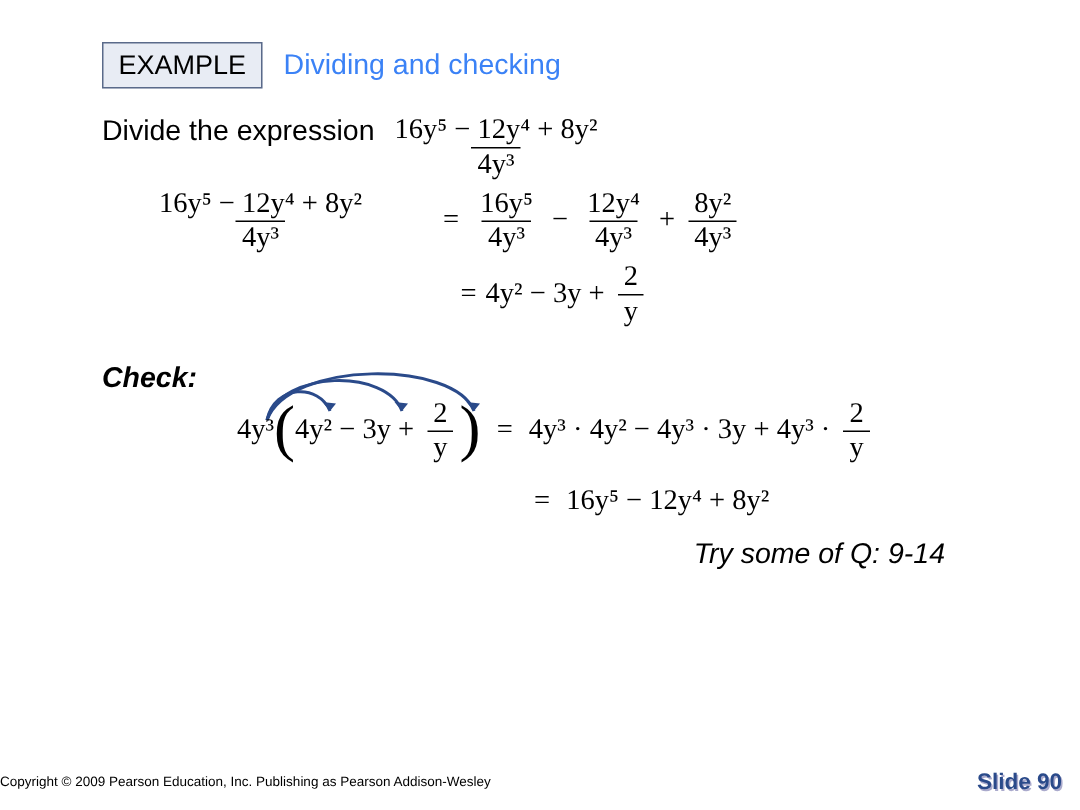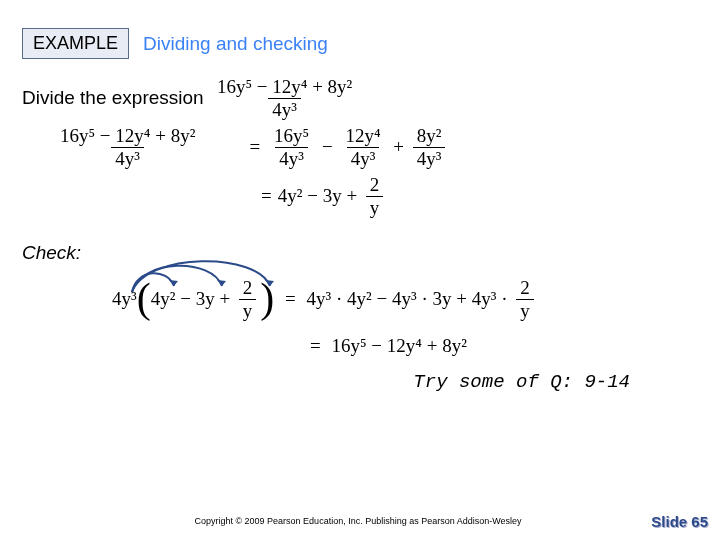--- a/index.html
+++ b/index.html
@@ -6,21 +6,21 @@
     margin: 0;
     padding: 0;
     width: 720px;
     height: 540px;
     background: white;
     font-family: Arial, Helvetica, sans-serif;
     position: relative;
     overflow: hidden;
   }
   .slide {
-    padding: 28px 50px 0 22px;
+    padding: 28px 50px 0 68px;
     position: relative;
     height: 100%;
     box-sizing: border-box;
   }
   .header-row {
     display: flex;
     align-items: center;
     gap: 14px;
     margin-bottom: 18px;
   }
@@ -31,21 +31,20 @@
     font-size: 18px;
     font-weight: normal;
     color: #000;
   }
   .title {
     font-size: 19px;
     color: #3b82f6;
   }
   .problem-row {
     display: flex;
-    align-items: center;
     font-size: 19px;
     flex-wrap: wrap;
   }
   .frac {
     display: inline-flex;
     flex-direction: column;
     align-items: center;
     vertical-align: middle;
     font-family: 'Times New Roman', serif;
     line-height: 1.05;
@@ -61,21 +60,22 @@
   .math-row {
     display: flex;
     align-items: center;
     margin: 6px 0;
   }
   .eq { margin: 0 6px; }
   .check-label {
     font-size: 19px;
     font-style: italic;
     margin-top: 24px;
-    margin-bottom: 20px;
+    margin-bottom: 8px;
+    font-weight: bold;
   }
   .check-block {
     font-family: 'Times New Roman', serif;
     font-size: 19px;
     position: relative;
     margin-left: 90px;
     margin-top: -6px;
   }
   .check-row {
     display: flex;
@@ -93,28 +93,26 @@
     top: -18px;
     left: 0;
     pointer-events: none;
   }
   .try {
     font-style: italic;
     font-size: 19px;
     text-align: right;
     margin-top: 14px;
     margin-right: 40px;
-    font-family: Liberation Mono, monospace;
   }
   .copyright {
     position: absolute;
     bottom: 14px;
     left: 0;
     right: 4px;
-    text-align: center;
     font-size: 9px;
     color: #000;
   }
   .slide-num {
     position: absolute;
     bottom: 10px;
     right: 12px;
     font-size: 15px;
     font-weight: bold;
     color: #2a4a8a;
@@ -221,14 +219,14 @@
     <div class="check-row" style="margin-left:192px;margin-top:14px">
       <span class="eq">=</span>
       &nbsp;
       <span>16y⁵ − 12y⁴ + 8y²</span>
     </div>
   </div>
 
   <div class="try">Try some of Q: 9-14</div>
 
   <div class="copyright">Copyright © 2009 Pearson Education, Inc.  Publishing as Pearson Addison-Wesley</div>
-  <div class="slide-num">Slide 65</div>
+  <div class="slide-num">Slide 90</div>
 </div>
 
 </body></html>

